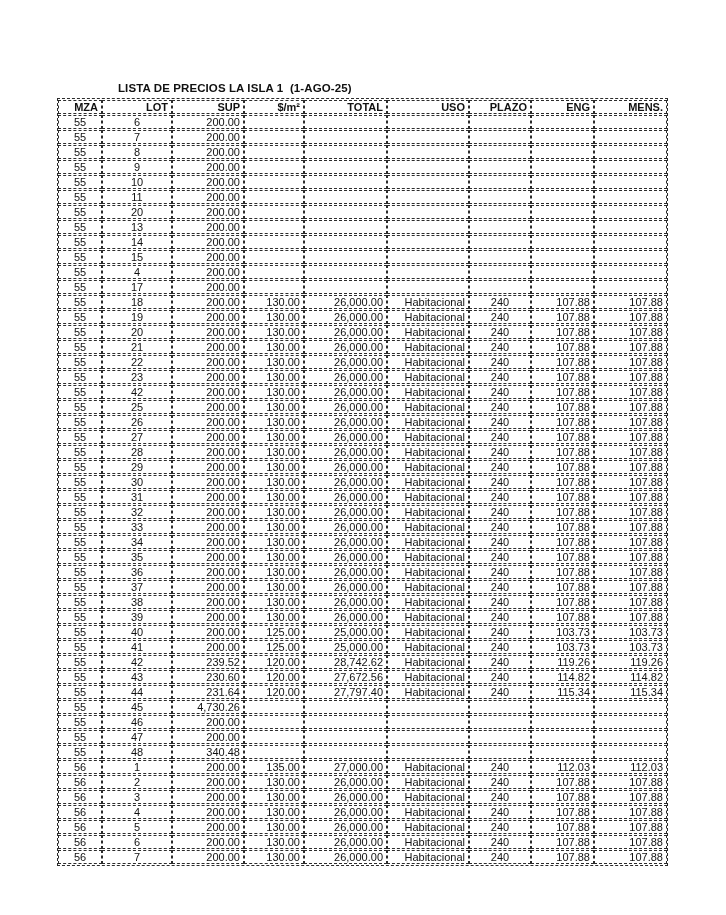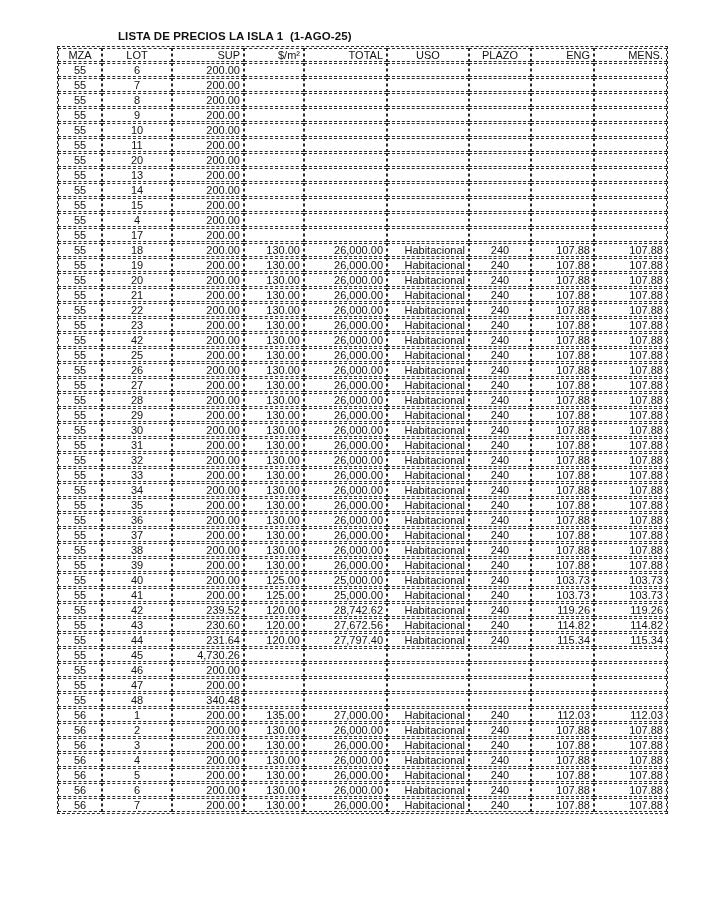--- a/index.html
+++ b/index.html
@@ -10,21 +10,21 @@
     height: 915px;
     overflow: hidden;
     font-family: "Liberation Sans", "DejaVu Sans", sans-serif;
     color: #111111;
   }
   .page {
     width: 726px;
     height: 915px;
     background: #ffffff;
     box-sizing: border-box;
-    padding-top: 30px;
+    padding-top: 82px;
     padding-left: 57px;
   }
   .doc-title {
     font-size: 11.5px;
     font-weight: bold;
     color: #111111;
     margin-left: 61px;
     margin-bottom: 4px;
     letter-spacing: 0.1px;
     white-space: pre;
@@ -51,22 +51,23 @@
     border: 1px dashed #2b2b2b;
     font-size: 11px;
     line-height: 12px;
     height: 12px;
     padding: 0 3px;
     overflow: hidden;
     white-space: nowrap;
     box-sizing: content-box;
   }
   table.price-table th {
-    font-weight: normal;
+    font-weight: bold;
     color: #111111;
+    text-align: right;
   }
   .al-left   { text-align: right; }
   .al-center { text-align: center; }
   .al-right  { text-align: right; }
 </style>
 </head>
 <body>
 
 <div class="page">
   <div class="doc-title">LISTA DE PRECIOS LA ISLA 1  (1-AGO-25)</div>

